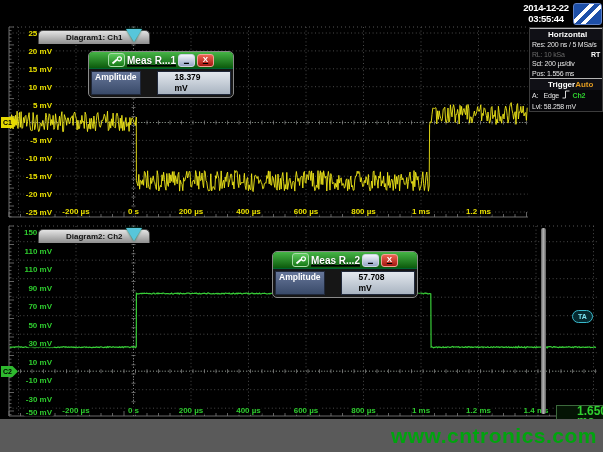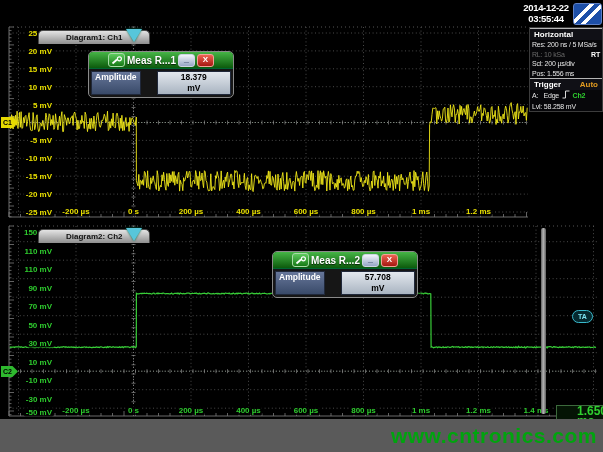--- a/index.html
+++ b/index.html
@@ -36,46 +36,46 @@
     border-radius:7px;z-index:3;}
 
   
   .edge-time{position:absolute;left:556px;top:405px;border:1px solid #3c6a3c;background:#041404;
     color:#30d030;font-size:12px;font-weight:bold;line-height:10px;padding:0 20px;z-index:3;}
 
   
   .meas{position:absolute;width:144px;border:1px solid #8a8a8a;border-radius:5px;background:#161616;
     z-index:6;box-shadow:2px 3px 6px rgba(0,0,0,.55);}
   .meas-head{display:flex;align-items:center;gap:2px;height:16px;padding:0 19px;
-    background:linear-gradient(#46b546,#0c5a0c);border-radius:4px 4px 0 0;border-bottom:1px solid #063;}
+    background:linear-gradient(#46b546,#0c5a0c);border-radius:4px 4px 0 0;border-bottom:1px solid #063;text-decoration:underline;}
   .meas-tool{width:22px;height:12px;border-radius:3px;border:1px solid #a8dca8;
     background:linear-gradient(#5ecb5e,#167a16);display:flex;align-items:center;justify-content:center;}
   .meas-title{flex:1;text-align:center;color:#fff;font-weight:bold;font-size:10px;
     text-shadow:0 1px 1px rgba(0,0,0,.7);white-space:nowrap;}
   .meas-min{width:22px;height:11px;border-radius:3px;border:1px solid #cdd4e4;color:#223355;
     background:linear-gradient(#f2f5fb,#96a6c6);font-size:9px;font-weight:bold;line-height:8px;text-align:center;}
   .meas-close{width:22px;height:11px;border-radius:3px;border:1px solid #f0a298;color:#fff;
     background:linear-gradient(#ef6352,#a51811);font-size:8px;font-weight:bold;line-height:10px;text-align:center;}
   .meas-body{display:flex;gap:16px;padding:2px;}
   .meas-param{flex:1;background:linear-gradient(#67779a,#394a69);border:1px solid #20283a;
     color:#fff;font-size:8.5px;font-weight:bold;line-height:11px;padding:0 3px;}
   .meas-value{flex:1;background:linear-gradient(#e3e8ee,#a9b4c1);border:1px solid #20283a;
-    color:#000;font-size:8.5px;font-weight:bold;line-height:11px;padding:0 17px;text-align:center;}
+    color:#000;font-size:8.5px;font-weight:bold;line-height:11px;padding:0 17px;text-align:left;}
 
   
   .clock{position:absolute;left:521px;top:2px;width:50px;color:#fff;font-weight:bold;
     font-size:9.5px;line-height:11px;text-align:center;z-index:5;letter-spacing:-0.3px;}
   .rs-logo{position:absolute;left:573px;top:3px;width:27px;height:20px;border-radius:3px;z-index:5;
     border:1px solid #5d7fc4;background:
       linear-gradient(135deg,#1d4fa8 32%,#ffffff 32%,#ffffff 44%,#1d4fa8 44%,#1d4fa8 56%,#ffffff 56%,#ffffff 68%,#1d4fa8 68%);}
 
   
   .settings{position:absolute;left:529px;top:27px;width:72px;background:#07070a;
     border:1px solid #3c3c3c;z-index:5;color:#e6e6e6;}
-  .sect-head{display:flex;justify-content:space-between;align-items:center;padding:1px 4px;
+  .sect-head{display:flex;justify-content:space-between;align-items:center;padding:1px 18px;
     font-size:8px;font-weight:bold;color:#fff;background:#101016;border-top:1px solid #b5b5b5;}
   .sect-head .mode{color:#e09a20;}
   .srow{padding:0 2px;font-size:7px;line-height:9.5px;white-space:nowrap;letter-spacing:-0.2px;
     overflow:hidden;}
   .srow .dim{color:#6a6a6a;}
   .srow .rt{float:right;color:#fff;font-weight:bold;}
   .srow .ch2src{color:#2ecc2e;font-weight:bold;}
   .srow .edge-ic{display:inline-block;vertical-align:-1px;margin:0 1px;}
 
   

